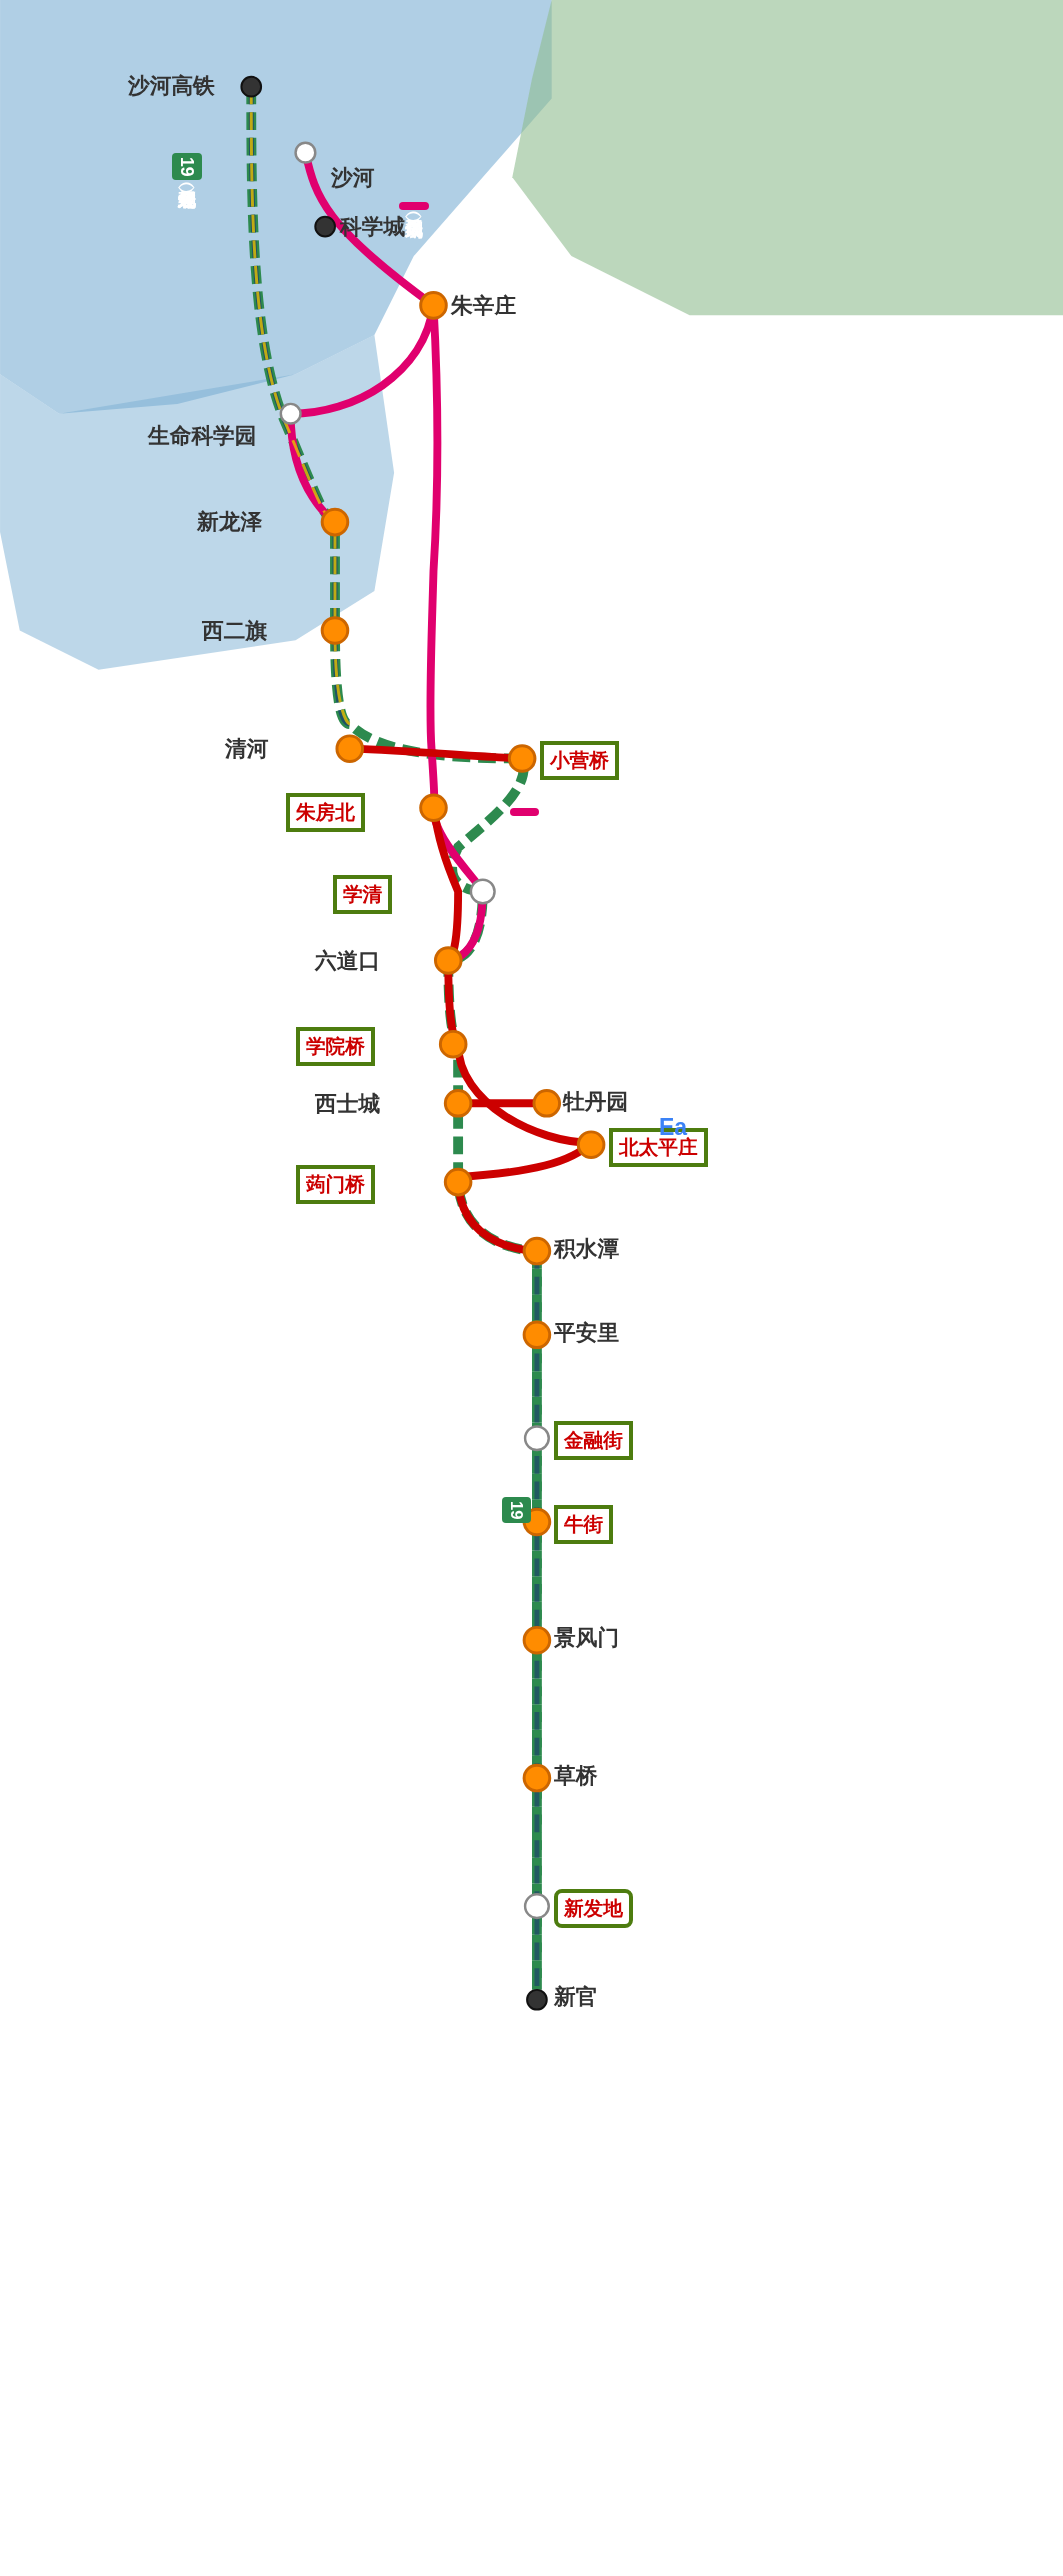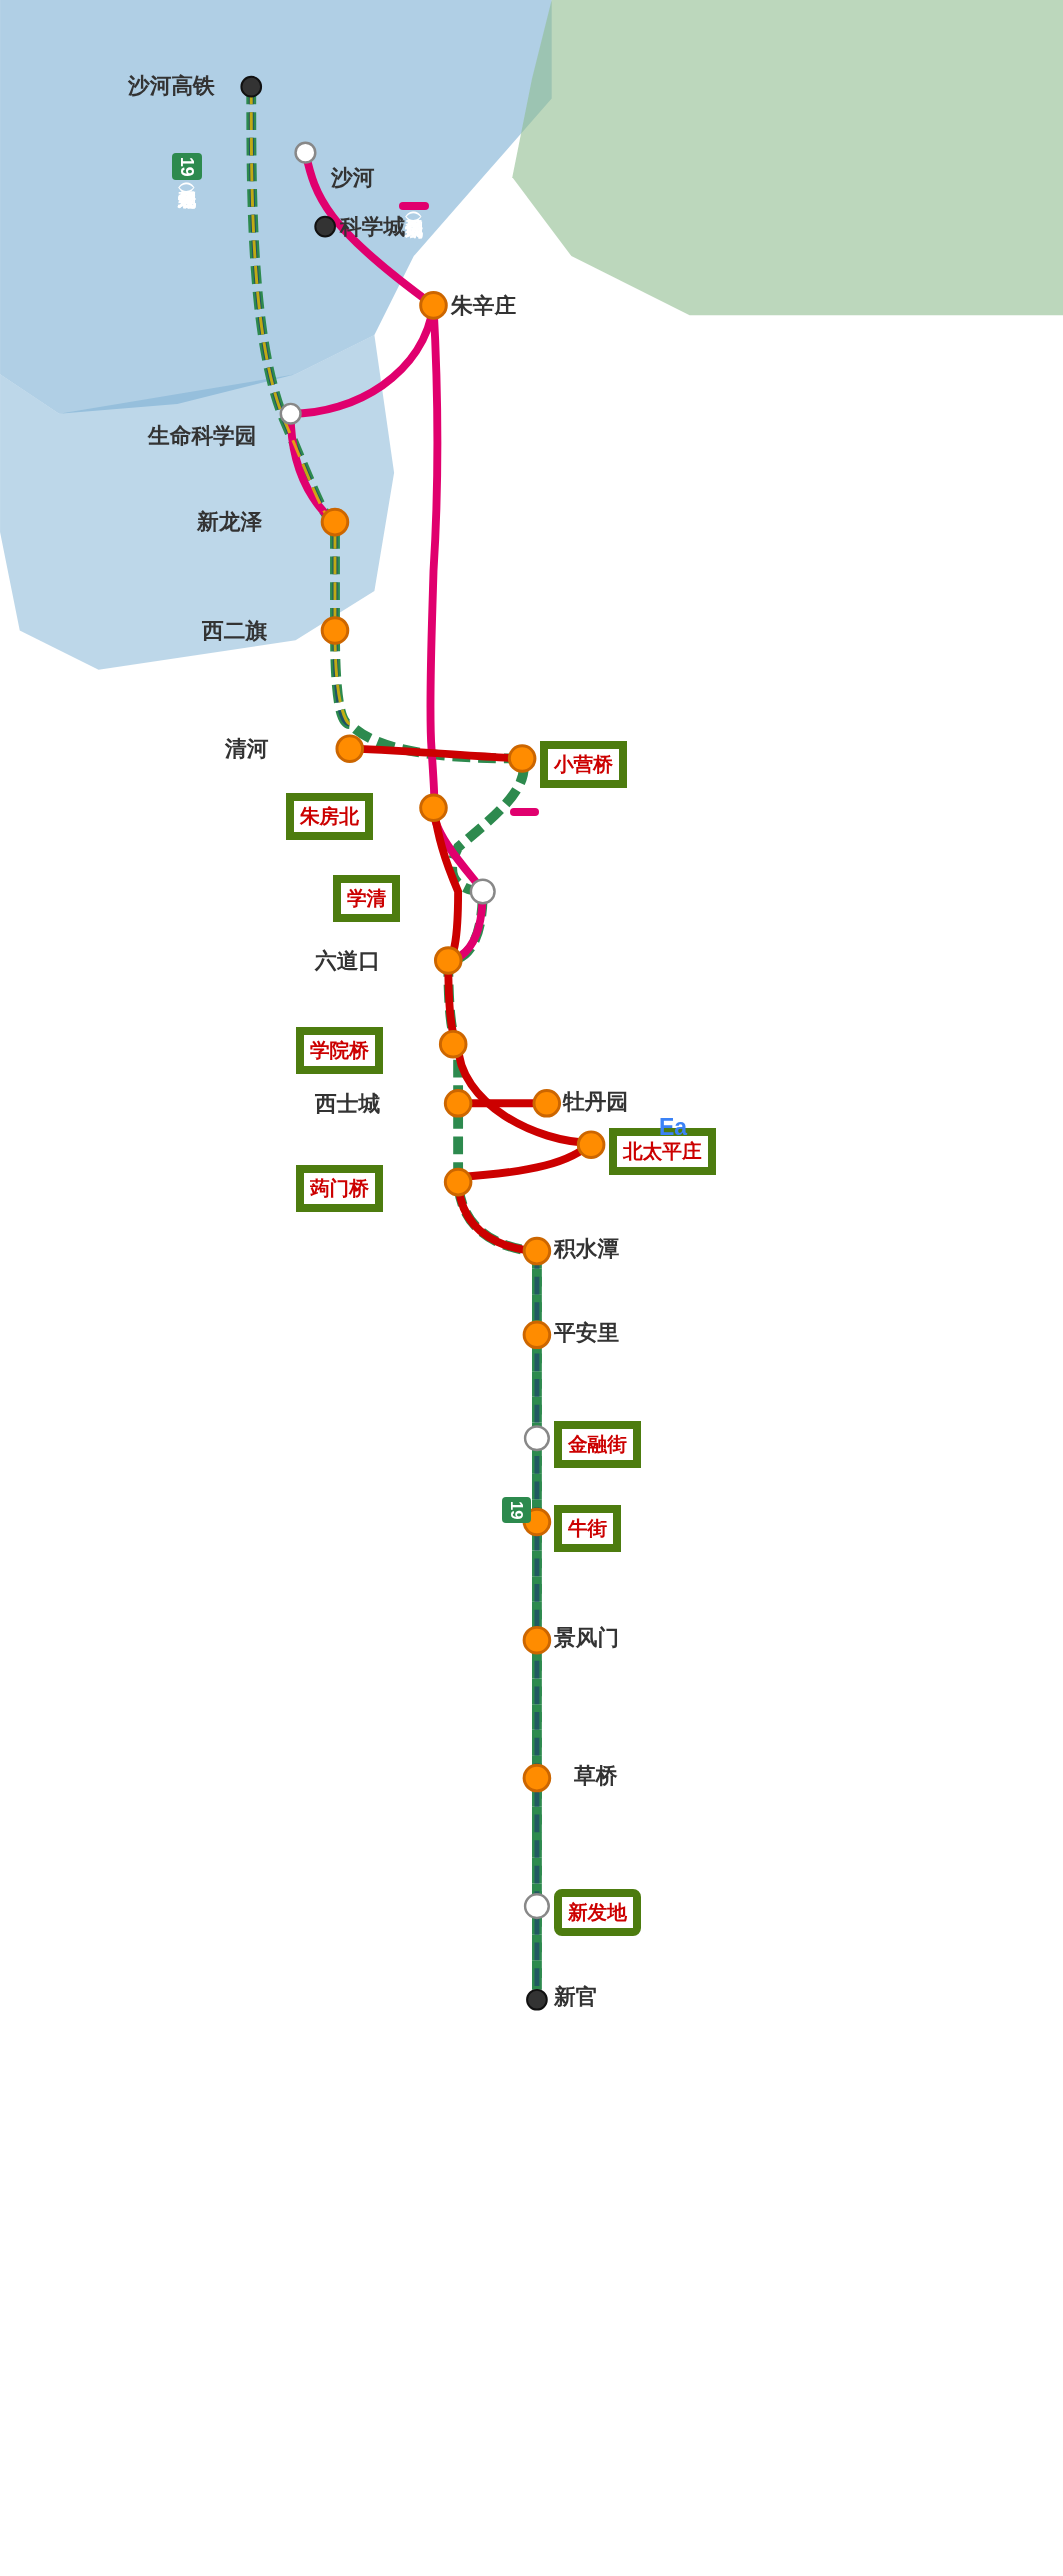--- a/index.html
+++ b/index.html
@@ -31,21 +31,21 @@
     
     .station-label {
       position: absolute;
       font-size: 21.7px;
       color: #ff6600;
       white-space: nowrap;
       font-weight: bold;
     }
     .station-label.red-box {
       color: #cc0000;
-      border: 8px solid #4d7c0f;
+      border: 4px solid #4d7c0f;
       padding: 2px 5.9px;
       background: white;
       font-size: 19.7px;
     }
     .station-label.white-station {
       color: #333;
       font-size: 21.7px;
     }
   </style>
 </head>
@@ -201,21 +201,21 @@
   <div class="station-label white-station" style="left:554px;top:1234px;">积水潭</div>
 
   <div class="station-label white-station" style="left:554px;top:1318px;">平安里</div>
 
   <div class="station-label red-box" style="left:554px;top:1421px;">金融街</div>
 
   <div class="station-label red-box" style="left:554px;top:1505px;">牛街</div>
 
   <div class="station-label white-station" style="left:554px;top:1623px;">景风门</div>
 
-  <div class="station-label white-station" style="left:554px;top:1761px;margin-left:20px;">草桥</div>
+  <div class="station-label white-station" style="left:554px;top:1761px;">草桥</div>
 
   <div class="station-label red-box" style="left:554px;top:1889px;border-radius:8px;">新发地</div>
 
   <div class="station-label white-station" style="left:554px;top:1982px;">新官</div>
 
   <div style="position:absolute;left:172px;top:153px;writing-mode:vertical-rl;font-size:17.7px;font-weight:bold;background:#2d8a4e;color:white;padding:3.9px 3px;border-radius:3.9px;">19号线北延（规划）</div>
 
   <div style="position:absolute;left:399px;top:202px;writing-mode:vertical-rl;font-size:17.7px;font-weight:bold;background:#e0006e;color:white;padding:3.9px 3px;border-radius:3.9px;">昌平线（规划）</div>
 
   <div style="position:absolute;left:510px;top:808px;writing-mode:vertical-rl;font-size:16.7px;font-weight:bold;background:#e0006e;color:white;padding:3.9px 3px;border-radius:3.9px;">昌平线南延（在建）</div>

